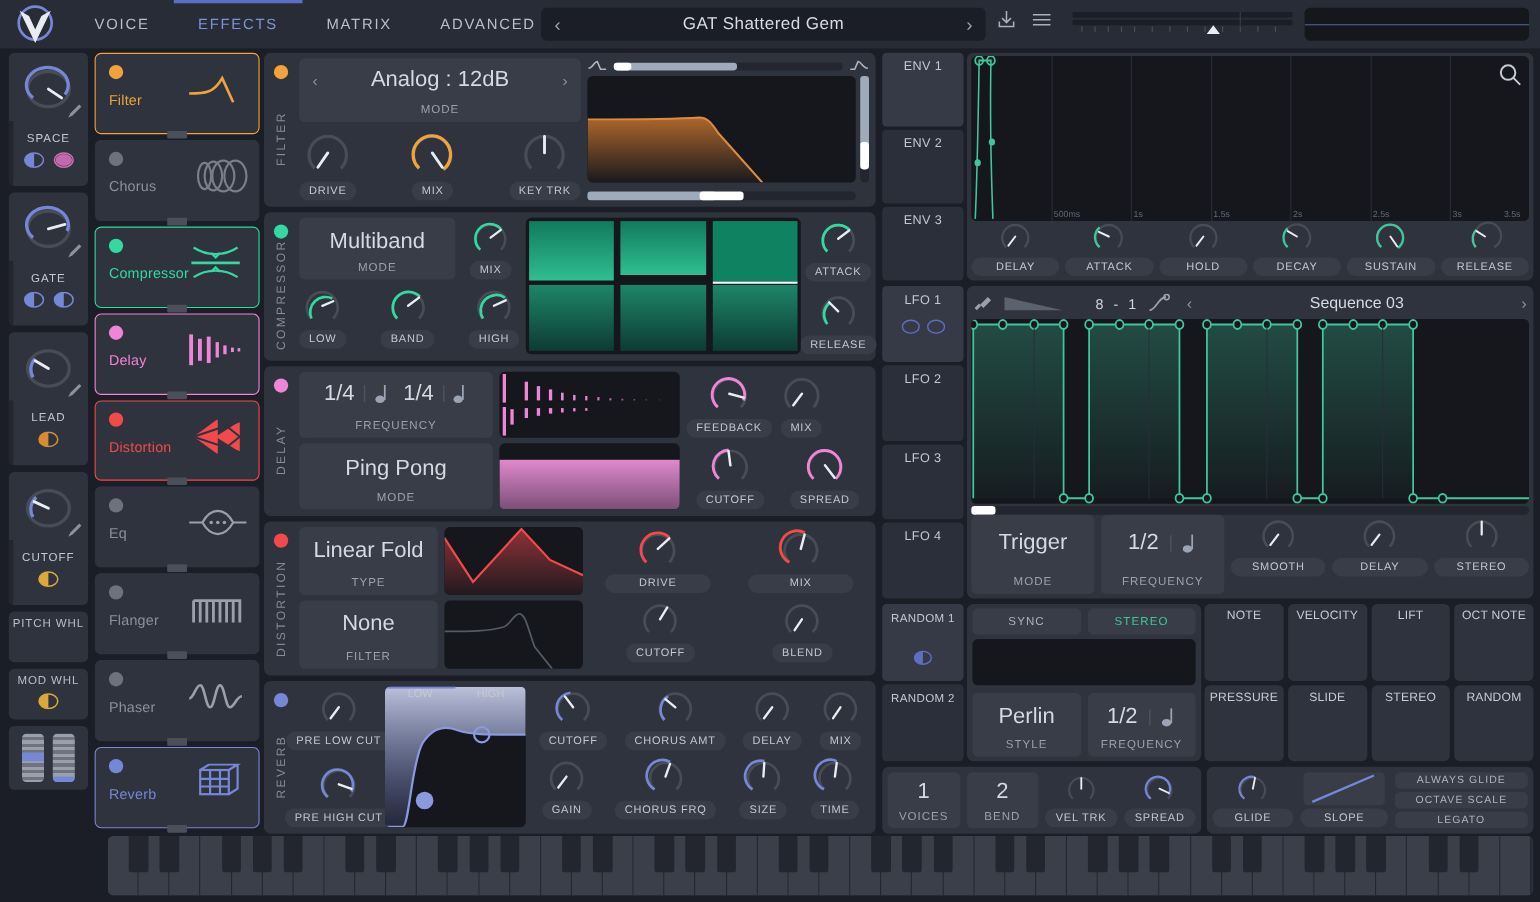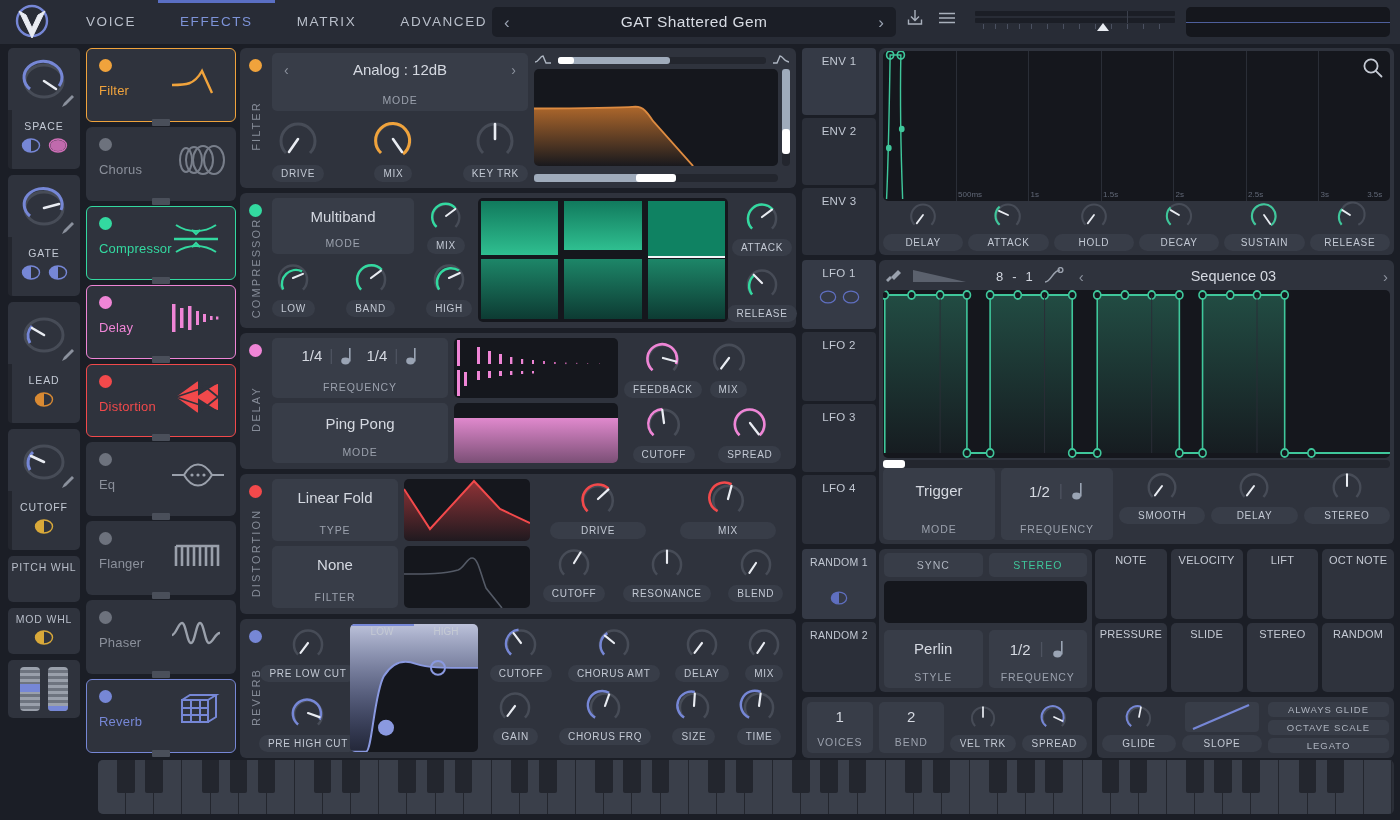--- a/index.html
+++ b/index.html
@@ -69,21 +69,21 @@
   .modcol{ flex:1; min-width:0; padding:4px 4px 0 4px; display:flex; flex-direction:column; gap:5px; }
   .module{ background:#2f333d; border-radius:6px; position:relative; display:flex; }
   .module .sidestrip{ width:32px; flex:0 0 32px; position:relative; }
   .module .sideled{ position:absolute; left:9px; top:11px; width:13px; height:13px; border-radius:50%; }
   .module .sidelabel{ position:absolute; left:50%; top:56%; transform:translate(-50%,-50%) rotate(-90deg);
       transform-origin:center; white-space:nowrap; font-size:11px; letter-spacing:2.1px; color:#868c98; }
   .module .inner{ flex:1; display:flex; padding:5px 6px 6px 0; gap:6px; min-width:0; }
 
   .cell{ background:#383d48; border-radius:5px; display:flex; flex-direction:column; align-items:center;
      justify-content:space-between; position:relative; }
-  .cell .big{ font-size:15px; color:#d5d9e1; }
+  .cell .big{ font-size:20px; color:#d5d9e1; }
   .cell .sub{ font-size:10.5px; color:#9ba1ad; letter-spacing:0.9px; margin-top:auto; padding-bottom:5px; }
   .kc{ display:flex; flex-direction:column; align-items:center; gap:3px; }
   .kc .klabel{ background:#383d48; border-radius:10px; font-size:10px; color:#c3c9d4; letter-spacing:0.7px;
      padding:3px 9px; white-space:nowrap; text-align:center; }
   .viz{ background:#15171d; border-radius:5px; overflow:hidden; position:relative; }
 
   
   .right{ width:600px; flex:0 0 600px; padding:4px 6px 0 2px; display:flex; flex-direction:column; gap:5px; }
   .rsec{ display:flex; gap:3px; }
   .tabcol{ width:74px; flex:0 0 74px; display:flex; flex-direction:column; gap:3px; }
@@ -735,27 +735,20 @@
                 <div class="klabel" style="min-width:96px">MIX</div>
               </div>
             </div>
             <div style="display:flex;gap:4px;justify-content:space-around;">
               <div class="kc">
                 <svg width="40" height="38" viewBox="0 0 46 46">
                   <path d="M11 37 A17 17 0 1 1 35 37" fill="none" stroke="#474c57" stroke-width="3"></path>
                   <line x1="23" y1="23" x2="31" y2="10" stroke="#e9ecf2" stroke-width="2.6" stroke-linecap="round"></line>
                 </svg>
                 <div class="klabel">CUTOFF</div>
-              </div>
-              <div class="kc">
-                <svg width="40" height="38" viewBox="0 0 46 46">
-                  <path d="M11 37 A17 17 0 1 1 35 37" fill="none" stroke="#474c57" stroke-width="3"></path>
-                  <line x1="23" y1="23" x2="23" y2="8" stroke="#e9ecf2" stroke-width="2.6" stroke-linecap="round"></line>
-                </svg>
-                <div class="klabel">RESONANCE</div>
               </div>
               <div class="kc">
                 <svg width="40" height="38" viewBox="0 0 46 46">
                   <path d="M11 37 A17 17 0 1 1 35 37" fill="none" stroke="#474c57" stroke-width="3"></path>
                   <line x1="23" y1="23" x2="15" y2="35" stroke="#e9ecf2" stroke-width="2.6" stroke-linecap="round"></line>
                 </svg>
                 <div class="klabel">BLEND</div>
               </div>
             </div>
           </div>

